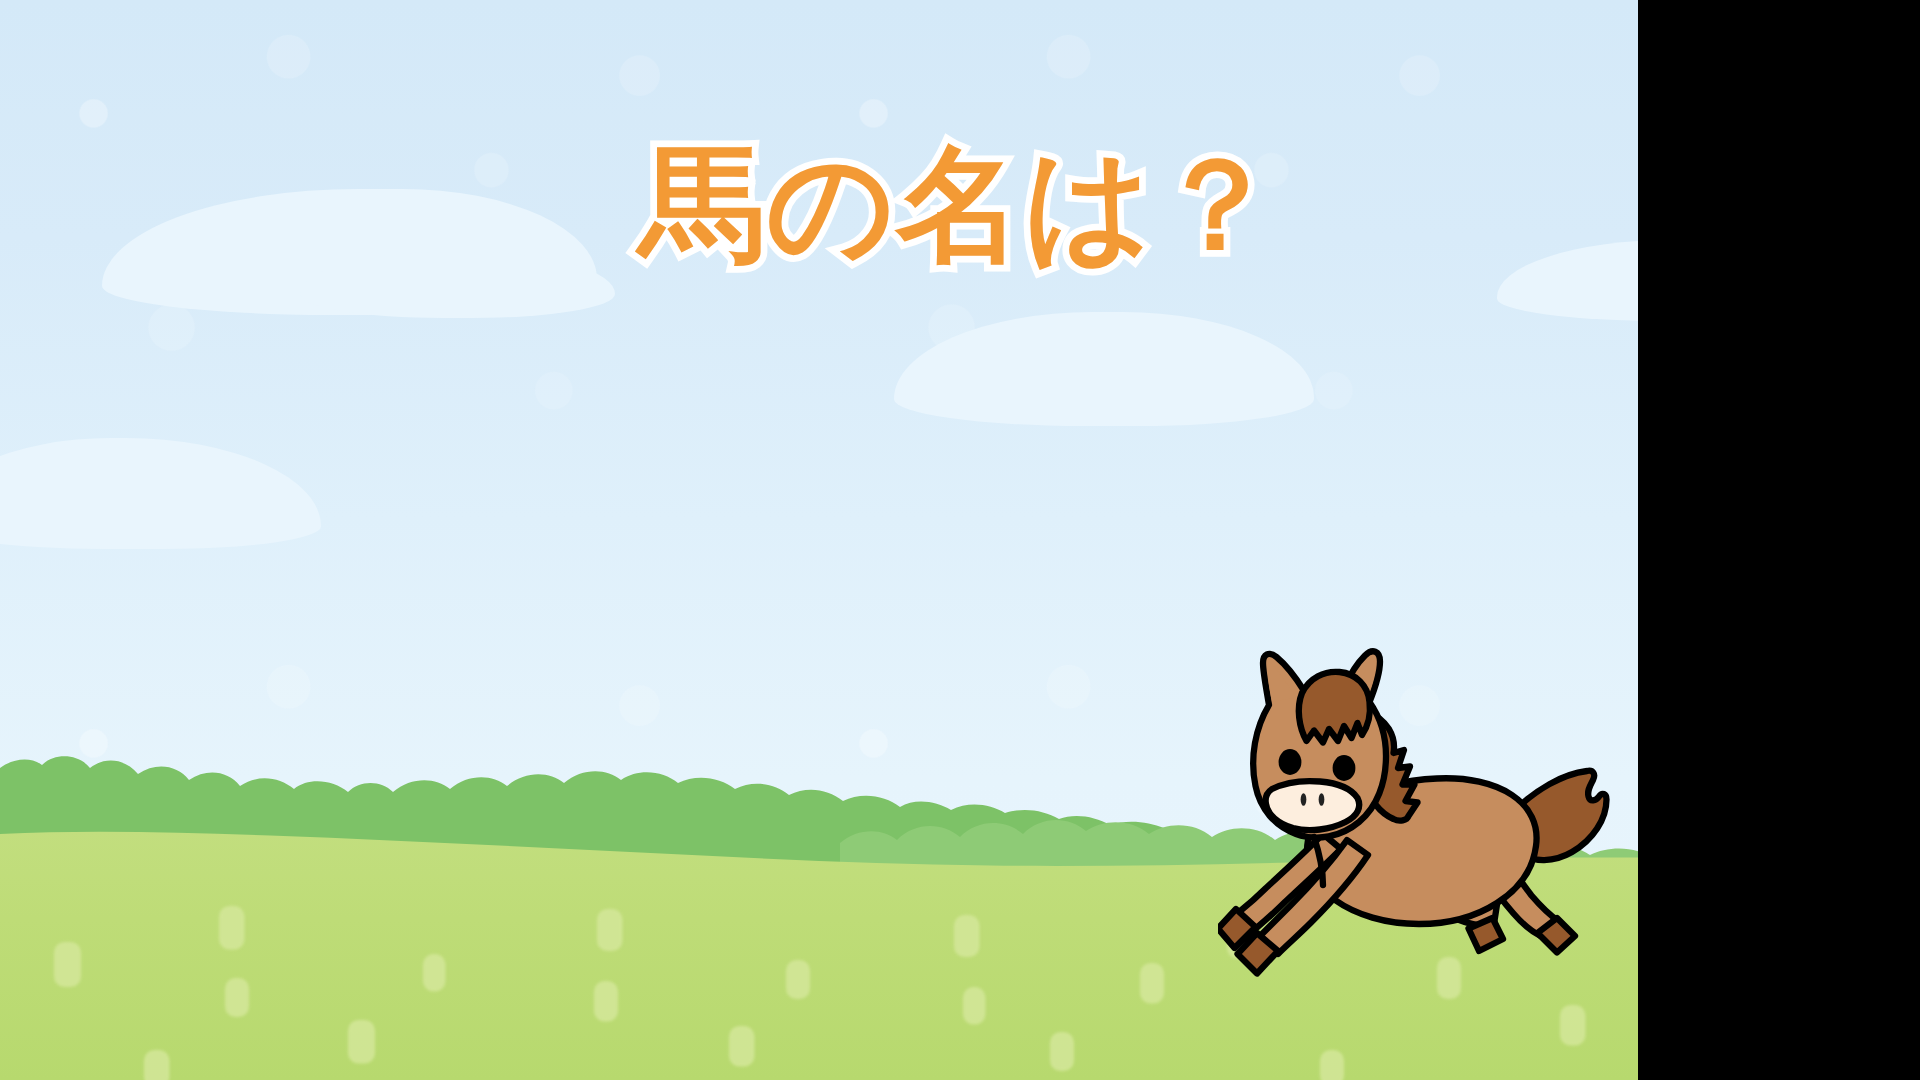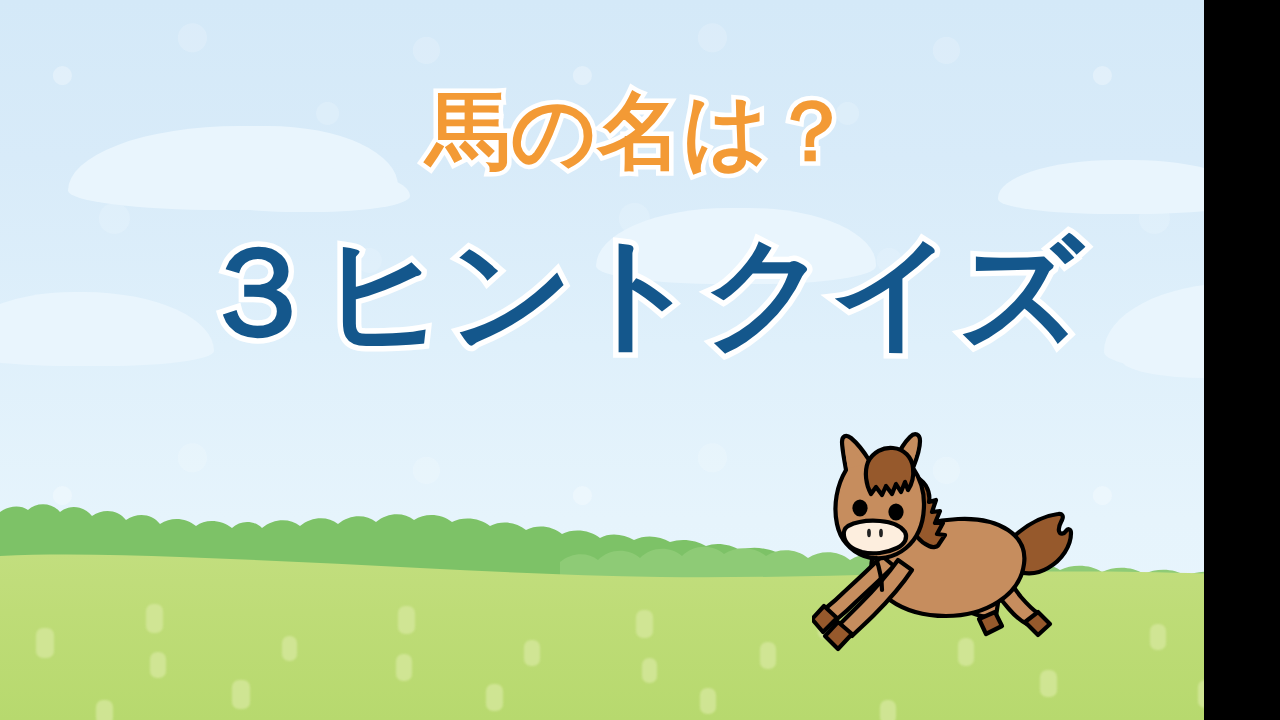--- a/index.html
+++ b/index.html
@@ -3,24 +3,24 @@
 <meta charset="utf-8">
 <title>3 Hint Quiz</title>
 <style>
   html, body {
     margin: 0;
     padding: 0;
     background: #000;
   }
   #stage {
     position: relative;
-    width: 1204px;
+    width: 1092px;
     height: 720px;
     overflow: hidden;
-    font-family: Liberation Mono, monospace;
+    font-family: Liberation Serif, serif;
     background: #dceffb;
     user-select: none;
   }
 
   
   .sky {
     position: absolute;
     left: 0; top: 0;
     width: 1280px; height: 720px;
     background: linear-gradient(to bottom,
@@ -325,15 +325,14 @@
 
     <ellipse cx="48" cy="78" rx="7.6" ry="8.6" fill="#000000"></ellipse>
     <ellipse cx="84" cy="82" rx="7.6" ry="8.6" fill="#000000"></ellipse>
 
     <ellipse cx="57" cy="103" rx="1.9" ry="4.2" fill="#222222"></ellipse>
     <ellipse cx="69" cy="103" rx="1.9" ry="4.2" fill="#222222"></ellipse>
   </svg>
 
   <div class="subtitle">馬の名は？</div>
 
-  <div class="main-title">３ヒントクイズ</div>
 
 </div>
 
 </body></html>

